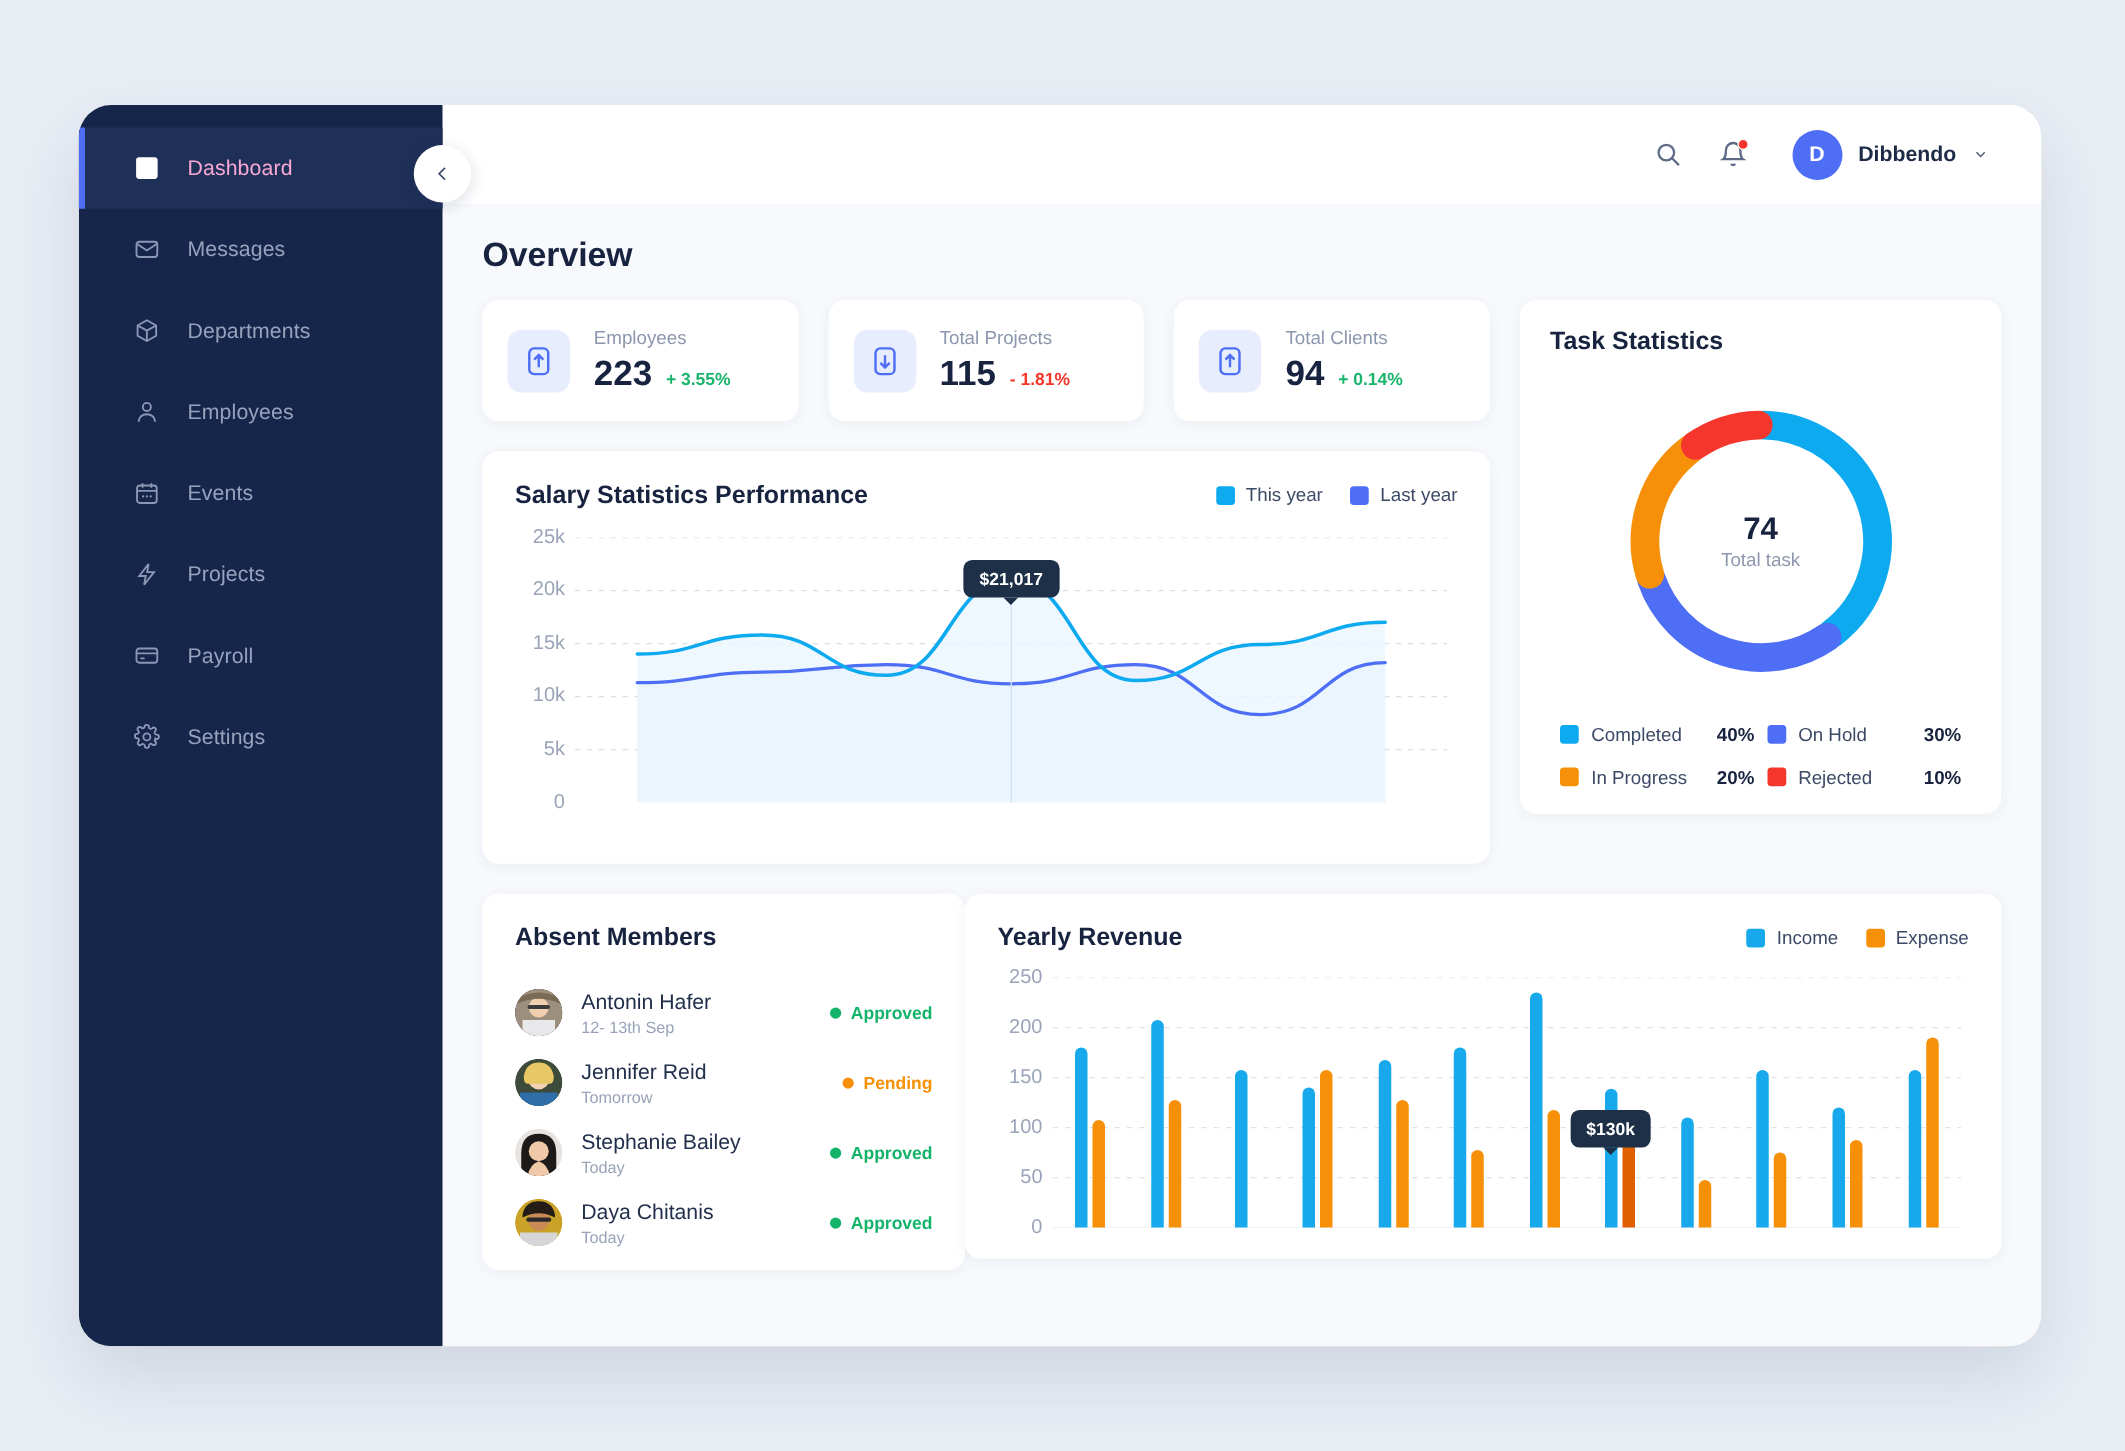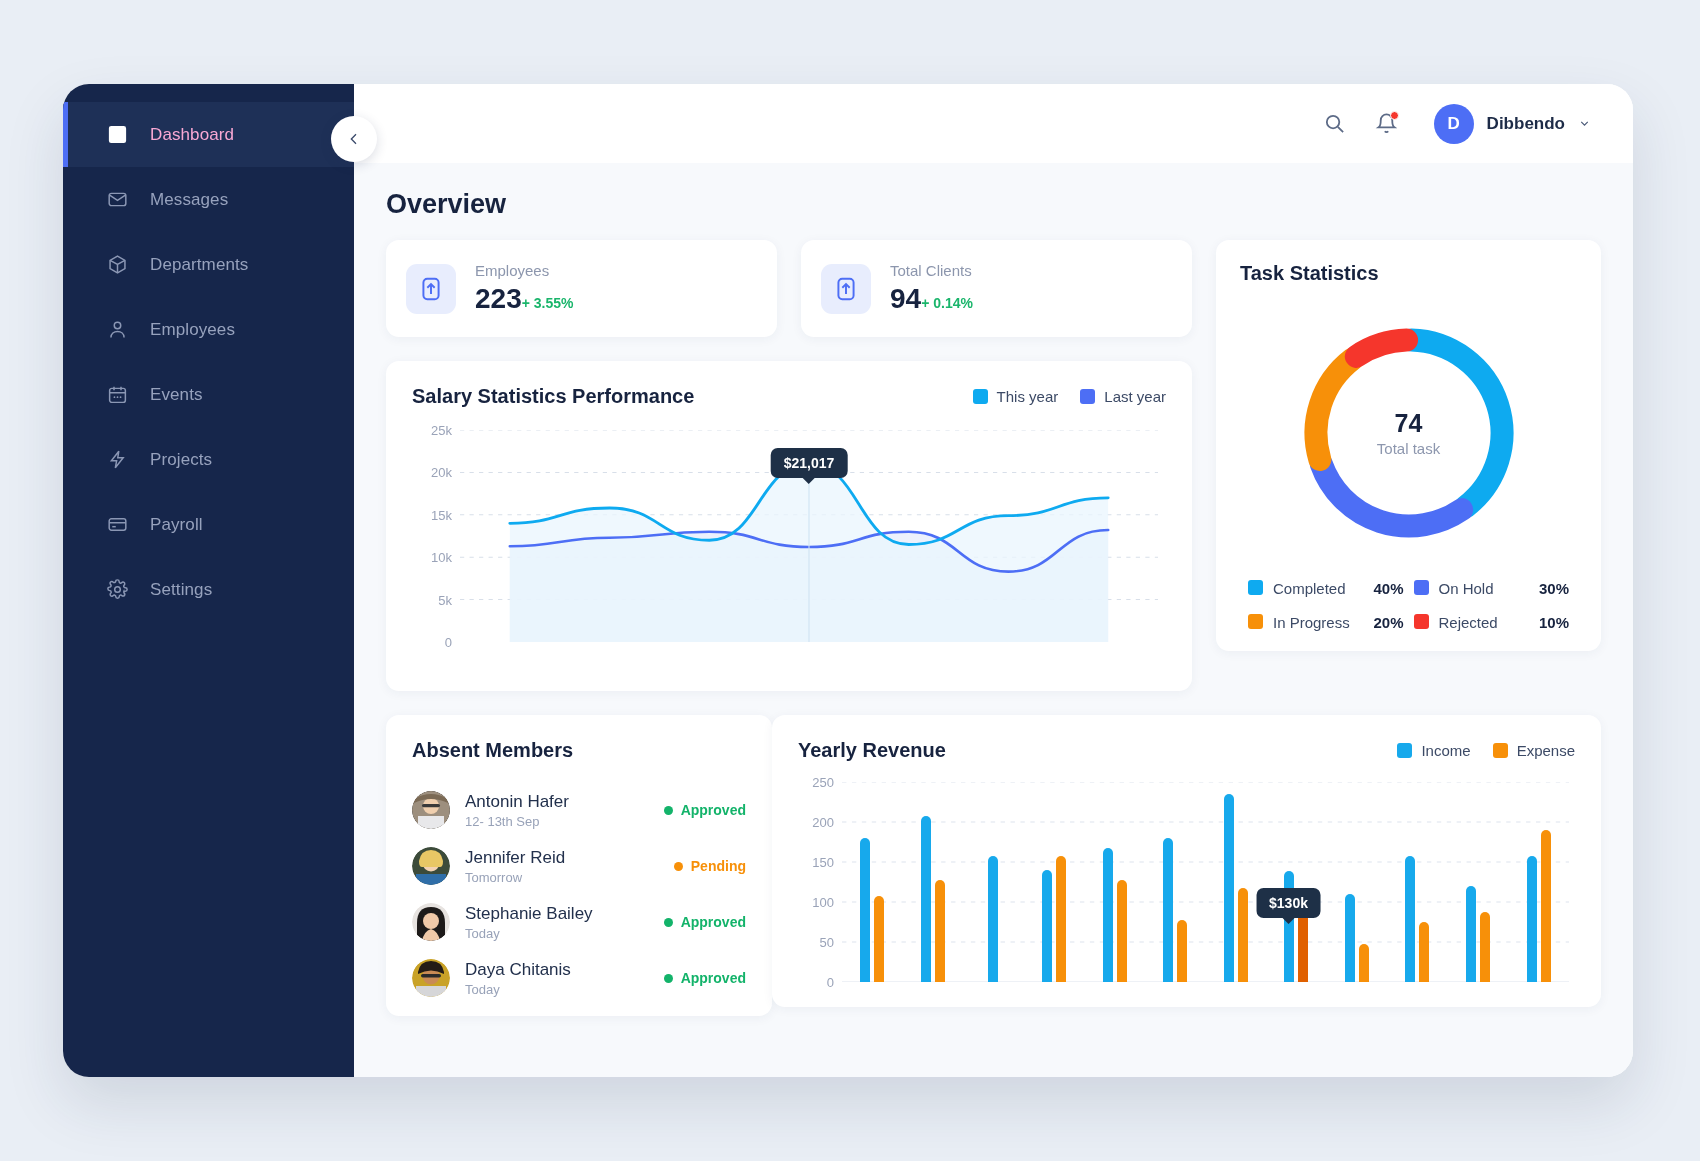--- a/index.html
+++ b/index.html
@@ -129,36 +129,36 @@
     display:flex; align-items:center; gap:19px;
   }
   .stat-icon {
     width: 50px; height: 50px; border-radius: 11px;
     background: #e8edfd;
     display:flex;align-items:center;justify-content:center;
     flex: 0 0 50px;
   }
   .stat-icon svg { width:26px;height:26px;stroke:#4d6ef5;stroke-width:1.8;fill:none;}
   .stat-label { font-size: 15px; color:#8c96ad; margin-bottom:4px;}
-  .stat-line { display:flex; align-items:baseline; }
+  .stat-line { display:flex; align-items:baseline; gap:11px;}
   .stat-value { font-size: 28px; font-weight:700; color:#17233f;}
   .stat-delta { font-size:14px; font-weight:700;}
   .up { color:#1ab56b;} .down { color:#f5362c;}
 
   
   .salary-card { margin-top: 24px; padding: 24px 26px 16px 26px; }
   .card-head { display:flex; align-items:center; justify-content:space-between; }
   .card-title { font-size:20px;font-weight:700;color:#17233f;}
   .legend { display:flex; gap:22px; align-items:center;}
   .legend-item{display:flex;align-items:center;gap:9px;font-size:15px;color:#3c4a66;}
   .swatch{width:15px;height:15px;border-radius:3px;}
 
   .salary-plot { position: relative; height: 245px; margin-top: 22px; }
   .ylabels{position:absolute;left:0;top:0;width:40px;height:212px;}
-  .ylab{position:absolute;right:0;font-size:13px;color:#9aa3b8;transform:translateY(-50%);}
+  .ylab{position:absolute;right:0;font-size:16px;color:#9aa3b8;transform:translateY(-50%);}
   .plot-area{position:absolute;left:48px;right:8px;top:0;height:212px;}
   .xaxis{position:absolute;left:48px;right:8px;top:222px;display:flex;}
   .xlab{flex:1 1 0;text-align:center;font-size:14px;color:#6d7890;}
   .tooltip-dark{
     position:absolute; background:#1e3047; color:#fff;
     font-size:14px; font-weight:600;
     padding:7px 13px; border-radius:7px; white-space:nowrap;
     transform:translateX(-50%);
     margin-top:28px;
   }
@@ -334,20 +334,35 @@
               </div>
               <div>
                 <div class="stat-label">Employees</div>
                 <div class="stat-line">
                   <span class="stat-value">223</span>
                   <span class="stat-delta up">+ 3.55%</span>
                 </div>
               </div>
             </div>
 
+            <div class="card stat-card">
+              <div class="stat-icon">
+                <svg viewBox="0 0 24 24">
+                    <rect x="5" y="2.5" width="14" height="19" rx="3.5"></rect>
+                    <path d="M12 7.5v9M8.6 13.2L12 16.6l3.4-3.4"></path>
+                  </svg>
+              </div>
+              <div>
+                <div class="stat-label">Total Projects</div>
+                <div class="stat-line">
+                  <span class="stat-value">115</span>
+                  <span class="stat-delta down">- 1.81%</span>
+                </div>
+              </div>
+            </div>
 
             <div class="card stat-card">
               <div class="stat-icon">
                 <svg viewBox="0 0 24 24">
                     <rect x="5" y="2.5" width="14" height="19" rx="3.5"></rect>
                     <path d="M12 16.5V7.5M8.6 10.8L12 7.4l3.4 3.4"></path>
                   </svg>
               </div>
               <div>
                 <div class="stat-label">Total Clients</div>

